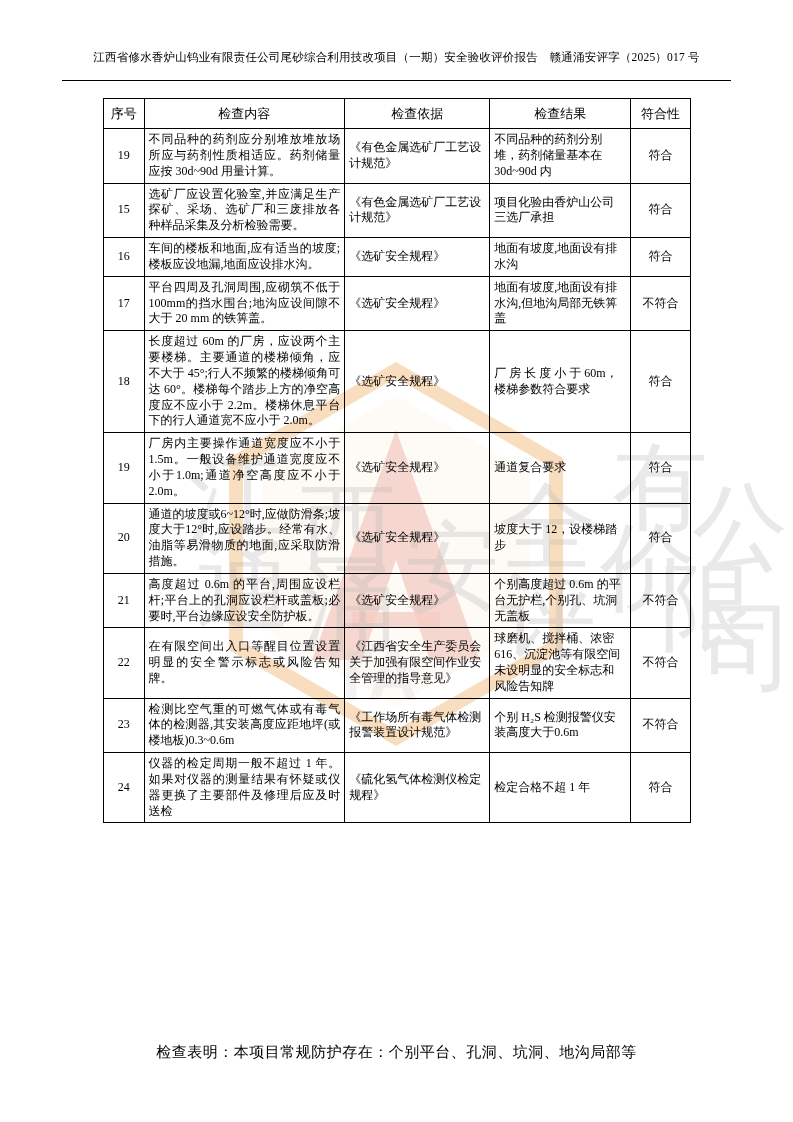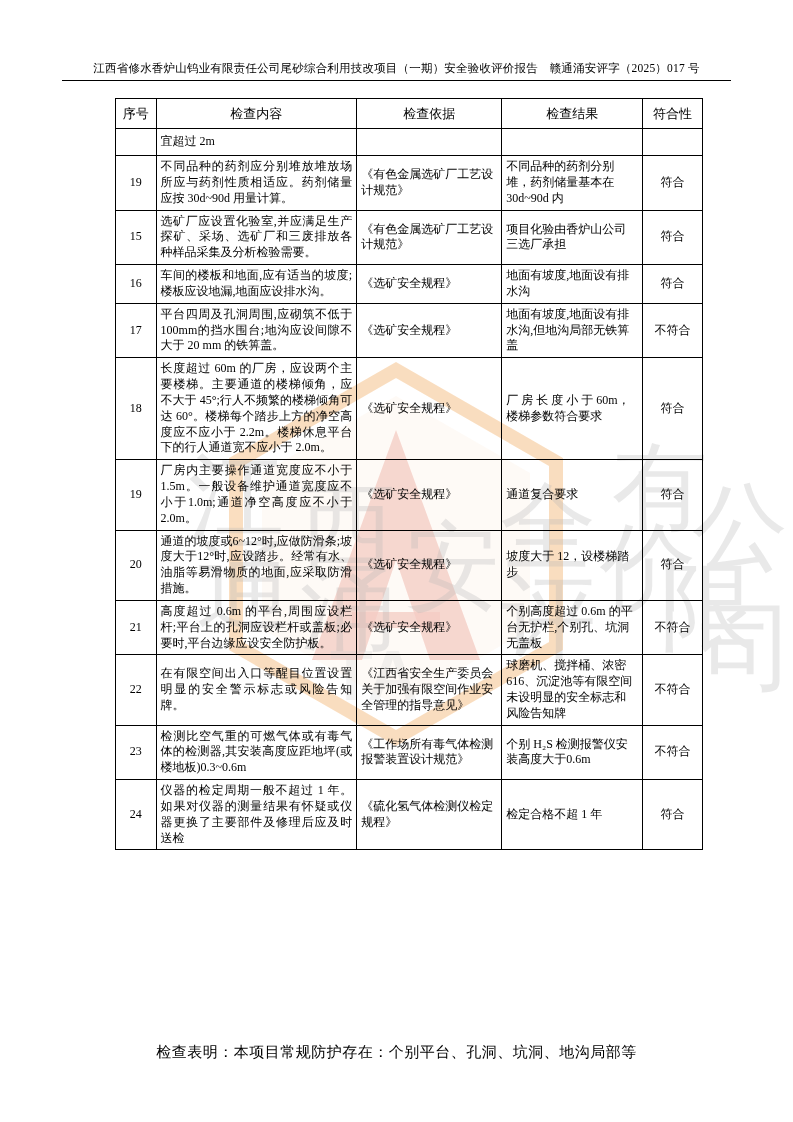--- a/index.html
+++ b/index.html
@@ -19,21 +19,21 @@
     position: relative;
     width: 793px;
     height: 1122px;
     box-sizing: border-box;
     padding: 0 60px;
   }
 
   
   .header {
     position: absolute;
-    top: 61px;
+    top: 50px;
     left: 0;
     width: 793px;
     text-align: center;
     font-size: 11.5px;
     letter-spacing: 0.2px;
     white-space: nowrap;
   }
   .header-rule {
     position: absolute;
     top: 80px;
@@ -50,21 +50,21 @@
     width: 793px;
     height: 1122px;
     pointer-events: none;
     z-index: 5;
   }
 
   
   .table-wrap {
     position: absolute;
     top: 98px;
-    left: 115px;
+    left: 103px;
     width: 588px;
     z-index: 10;
   }
   table.insp {
     border-collapse: collapse;
     width: 588px;
     table-layout: fixed;
   }
   table.insp td, table.insp th {
     border: 1px solid #000;
@@ -176,27 +176,20 @@
         <tr>
           <th>序号</th>
           <th>检查内容</th>
           <th>检查依据</th>
           <th>检查结果</th>
           <th>符合性</th>
         </tr>
       </thead>
       <tbody>
         <tr>
-          <td class="no"></td>
-          <td class="content empty-first">宜超过 2m</td>
-          <td class="basis"></td>
-          <td class="result"></td>
-          <td class="conf"></td>
-        </tr>
-        <tr>
           <td class="no">19</td>
           <td class="content">不同品种的药剂应分别堆放堆放场所应与药剂性质相适应。药剂储量应按 30d~90d 用量计算。</td>
           <td class="basis">《有色金属选矿厂工艺设计规范》</td>
           <td class="result">不同品种的药剂分别堆，药剂储量基本在 30d~90d 内</td>
           <td class="conf">符合</td>
         </tr>
         <tr>
           <td class="no">15</td>
           <td class="content">选矿厂应设置化验室,并应满足生产探矿、采场、选矿厂和三废排放各种样品采集及分析检验需要。</td>
           <td class="basis">《有色金属选矿厂工艺设计规范》</td>

